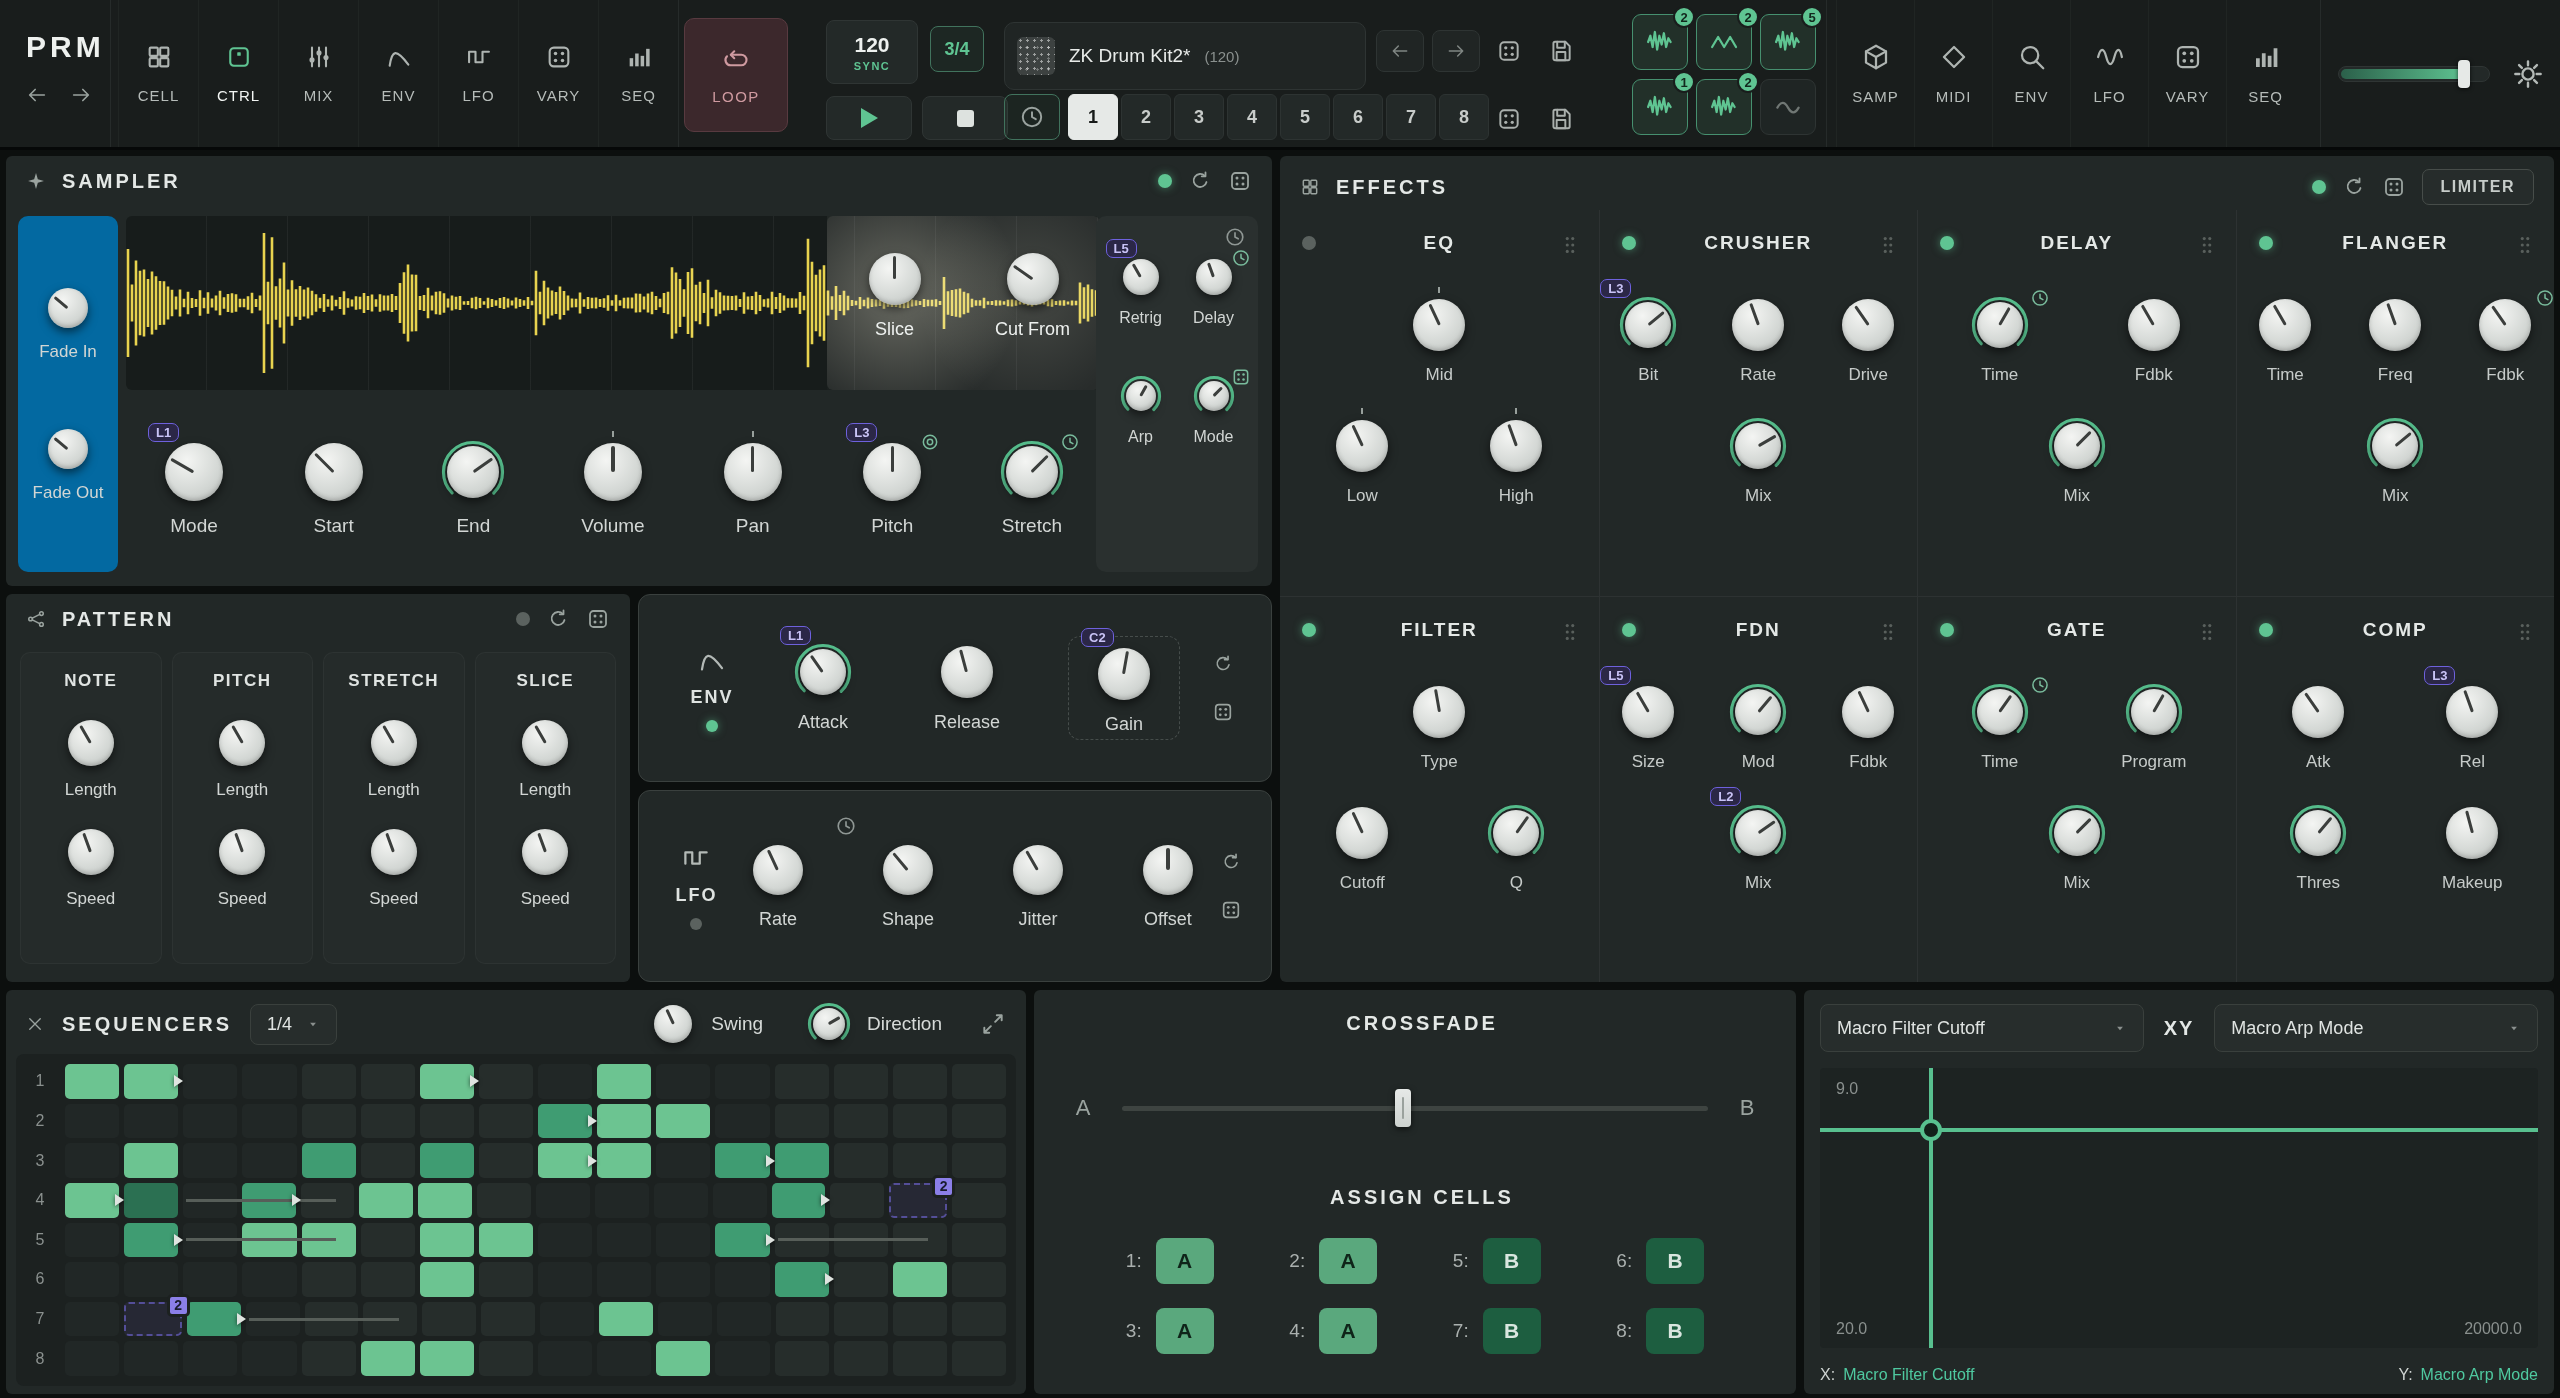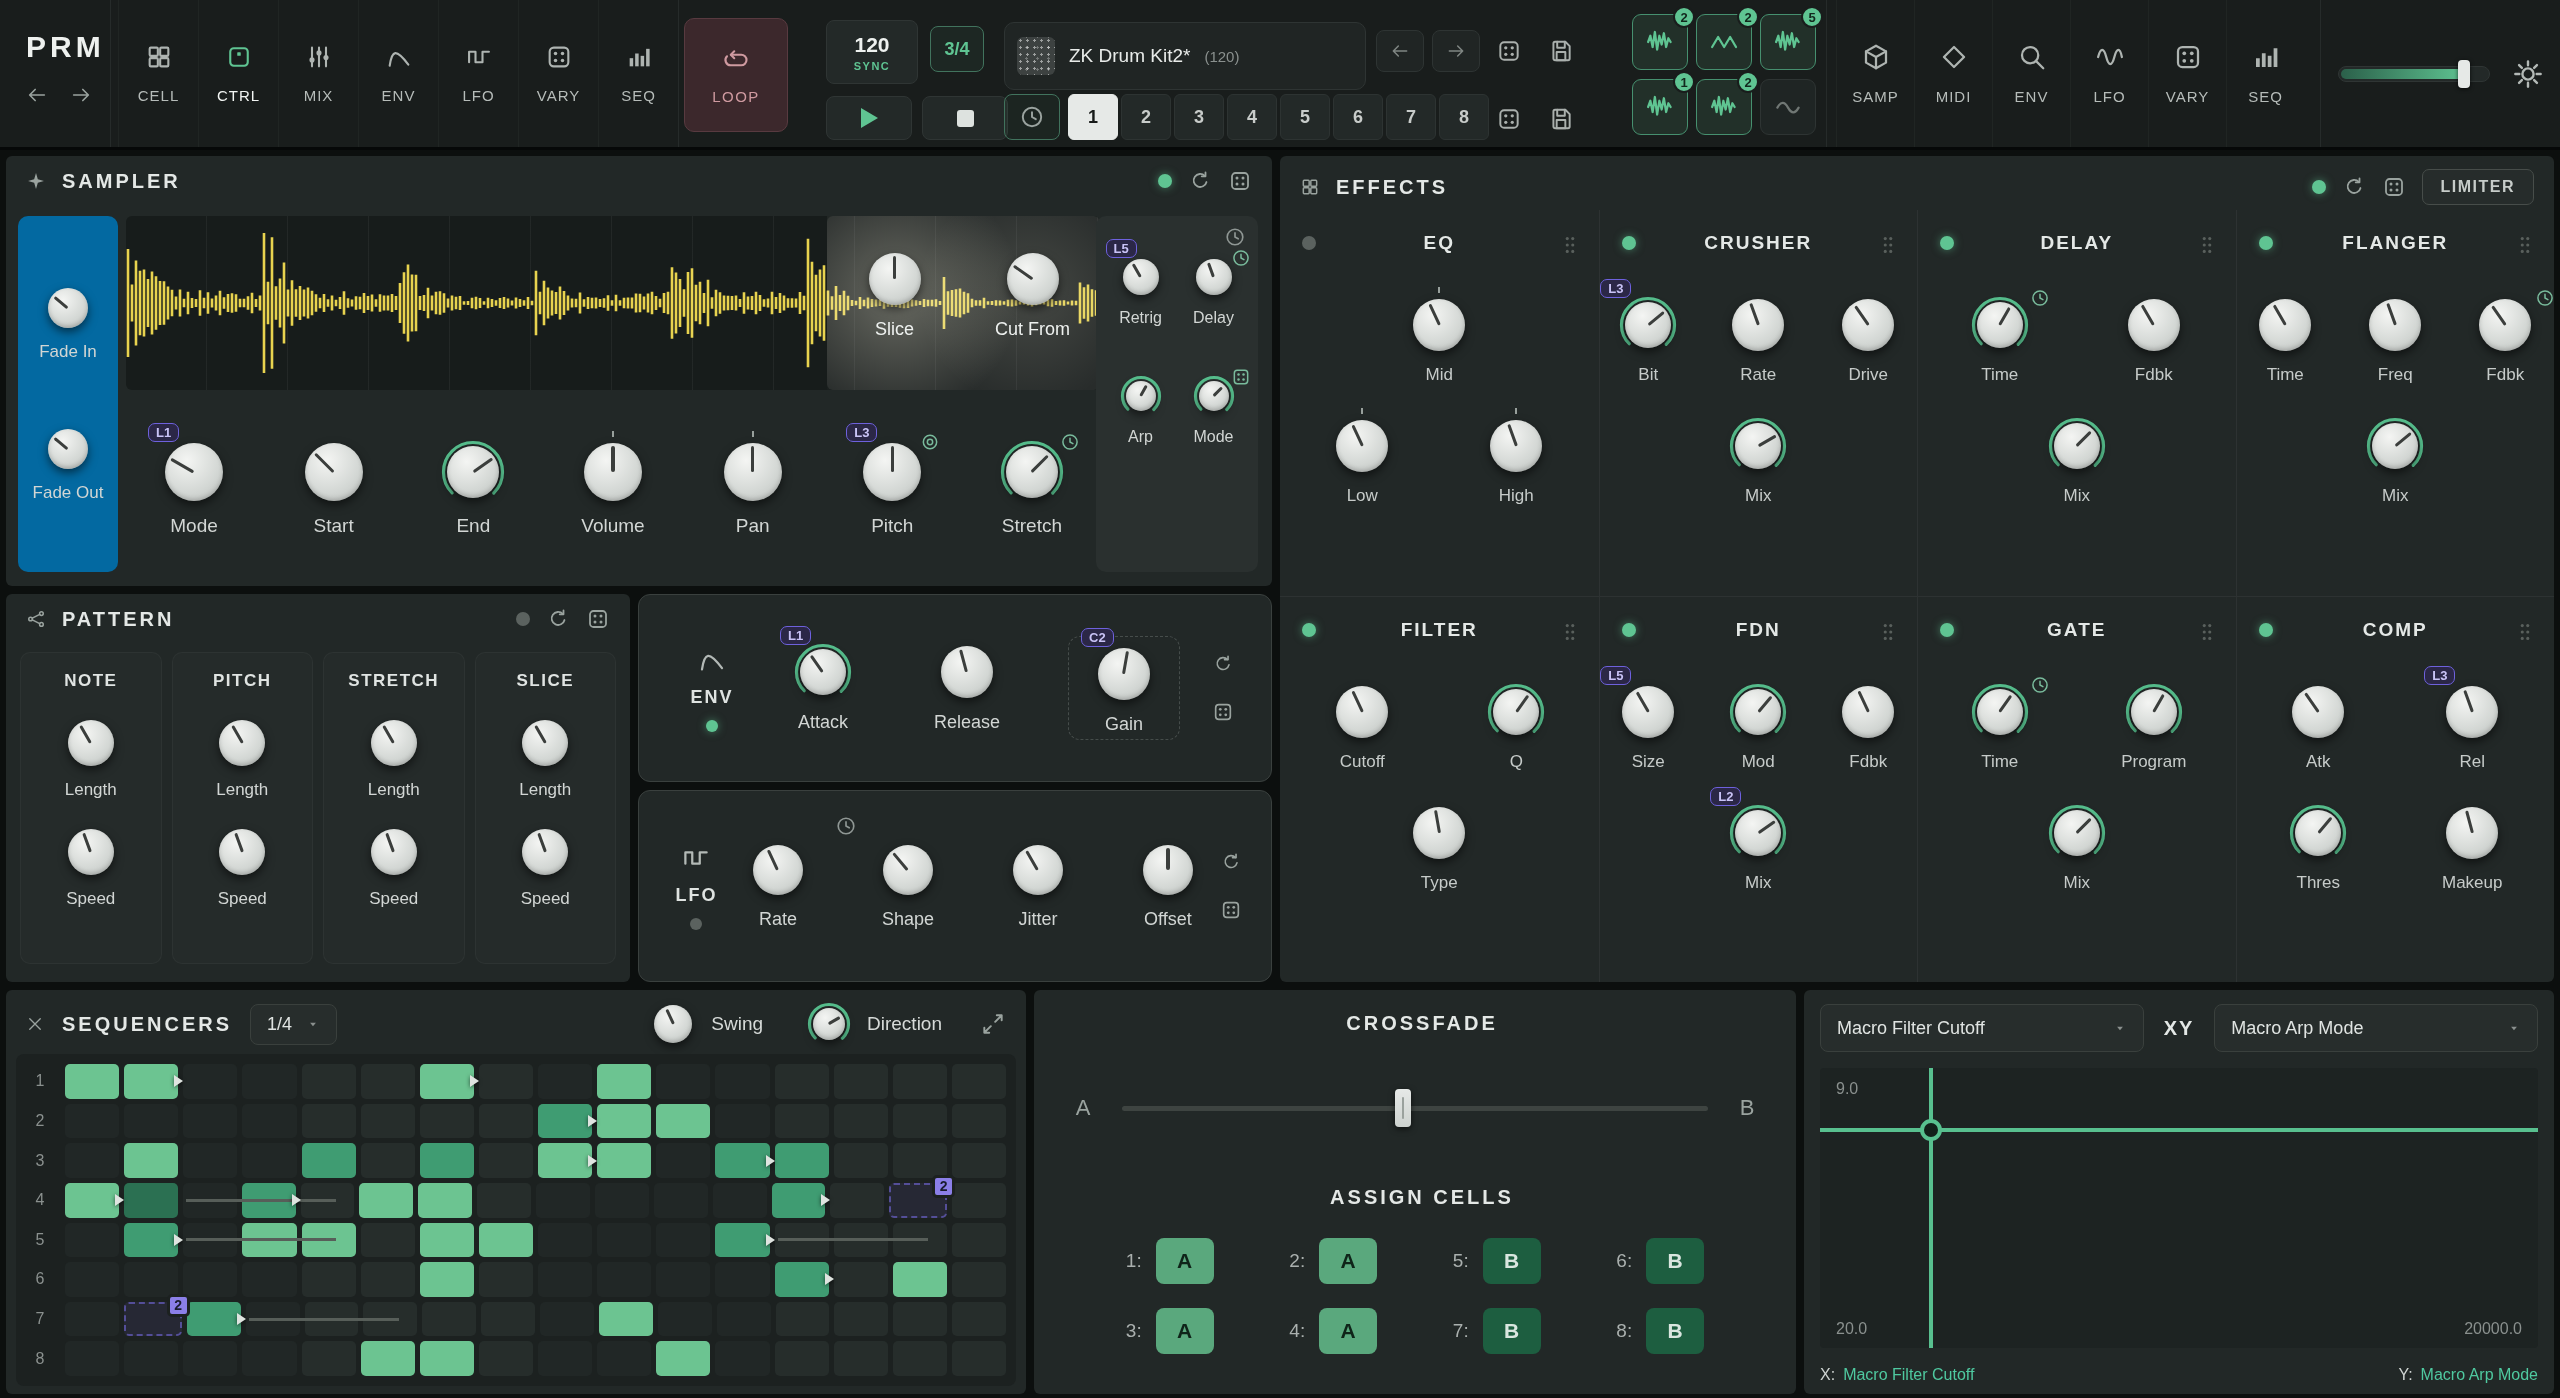--- a/index.html
+++ b/index.html
@@ -970,45 +970,45 @@
               <circle fill="currentColor" stroke="none" cx="15" cy="12" r="1.7"></circle>
               <circle fill="currentColor" stroke="none" cx="9" cy="19" r="1.7"></circle>
               <circle fill="currentColor" stroke="none" cx="15" cy="19" r="1.7"></circle>
             </svg>
           </span>
         </div>
         <div class="fxrow" style="column-gap: 58px;">
           <div class="kunit" style="width: 96px;">
             <div class="kwrap" style="height: 58px; width: 58px;">
               <div class="kbody">
+                <div class="kptr" style="transform: rotate(-10deg);"></div>
+              </div>
+            </div>
+            <div class="klabel">Type</div>
+          </div>
+        </div>
+        <div class="fxrow" style="column-gap: 58px;">
+          <div class="kunit" style="width: 96px;">
+            <div class="kwrap" style="height: 58px; width: 58px;">
+              <div class="kbody">
                 <div class="kptr" style="transform: rotate(-25deg);"></div>
               </div>
             </div>
             <div class="klabel">Cutoff</div>
           </div>
           <div class="kunit" style="width: 96px;">
             <div class="kwrap" style="height: 58px; width: 58px;">
               <svg class="kringsvg" width="58" height="58">
                 <circle cx="29" cy="29" r="26.5" fill="none" stroke="#57c08e" stroke-width="3.2" stroke-linecap="round" stroke-dasharray="124.9 166.5" transform="rotate(135 29 29)"></circle>
               </svg>
               <div class="kbody ringed">
                 <div class="kptr" style="transform: rotate(35deg);"></div>
               </div>
             </div>
             <div class="klabel">Q</div>
-          </div>
-        </div>
-        <div class="fxrow" style="column-gap: 58px;">
-          <div class="kunit" style="width: 96px;">
-            <div class="kwrap" style="height: 58px; width: 58px;">
-              <div class="kbody">
-                <div class="kptr" style="transform: rotate(-10deg);"></div>
-              </div>
-            </div>
-            <div class="klabel">Type</div>
           </div>
         </div>
       </div>
       <div class="fx">
         <div class="fxhead">
           <div class="led on fxled"></div>
           <div class="fxtitle">FDN</div>
           <span class="icon fxhandle">
             <svg width="22" height="22" viewBox="0 0 24 24" fill="none" stroke="currentColor" stroke-width="1.8" stroke-linecap="round" stroke-linejoin="round">
               <circle fill="currentColor" stroke="none" cx="9" cy="5" r="1.7"></circle>

